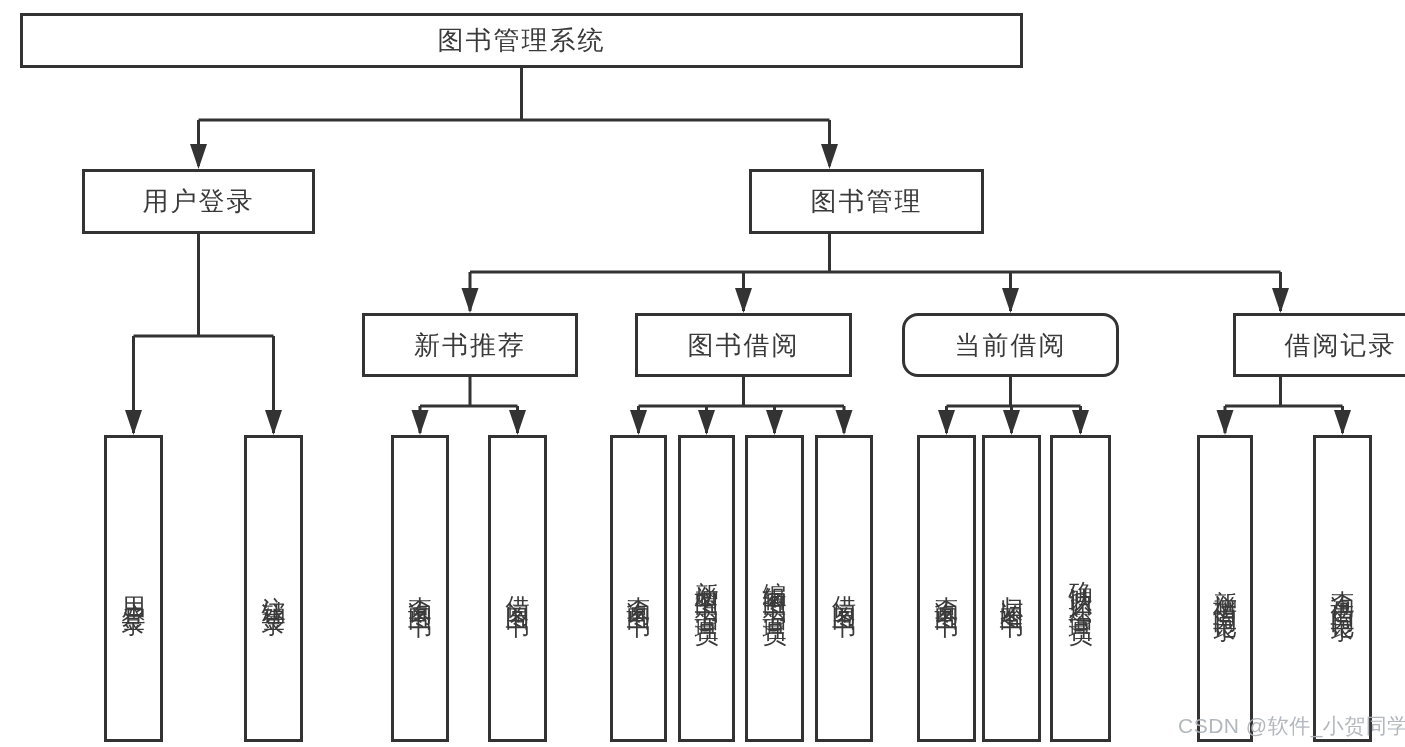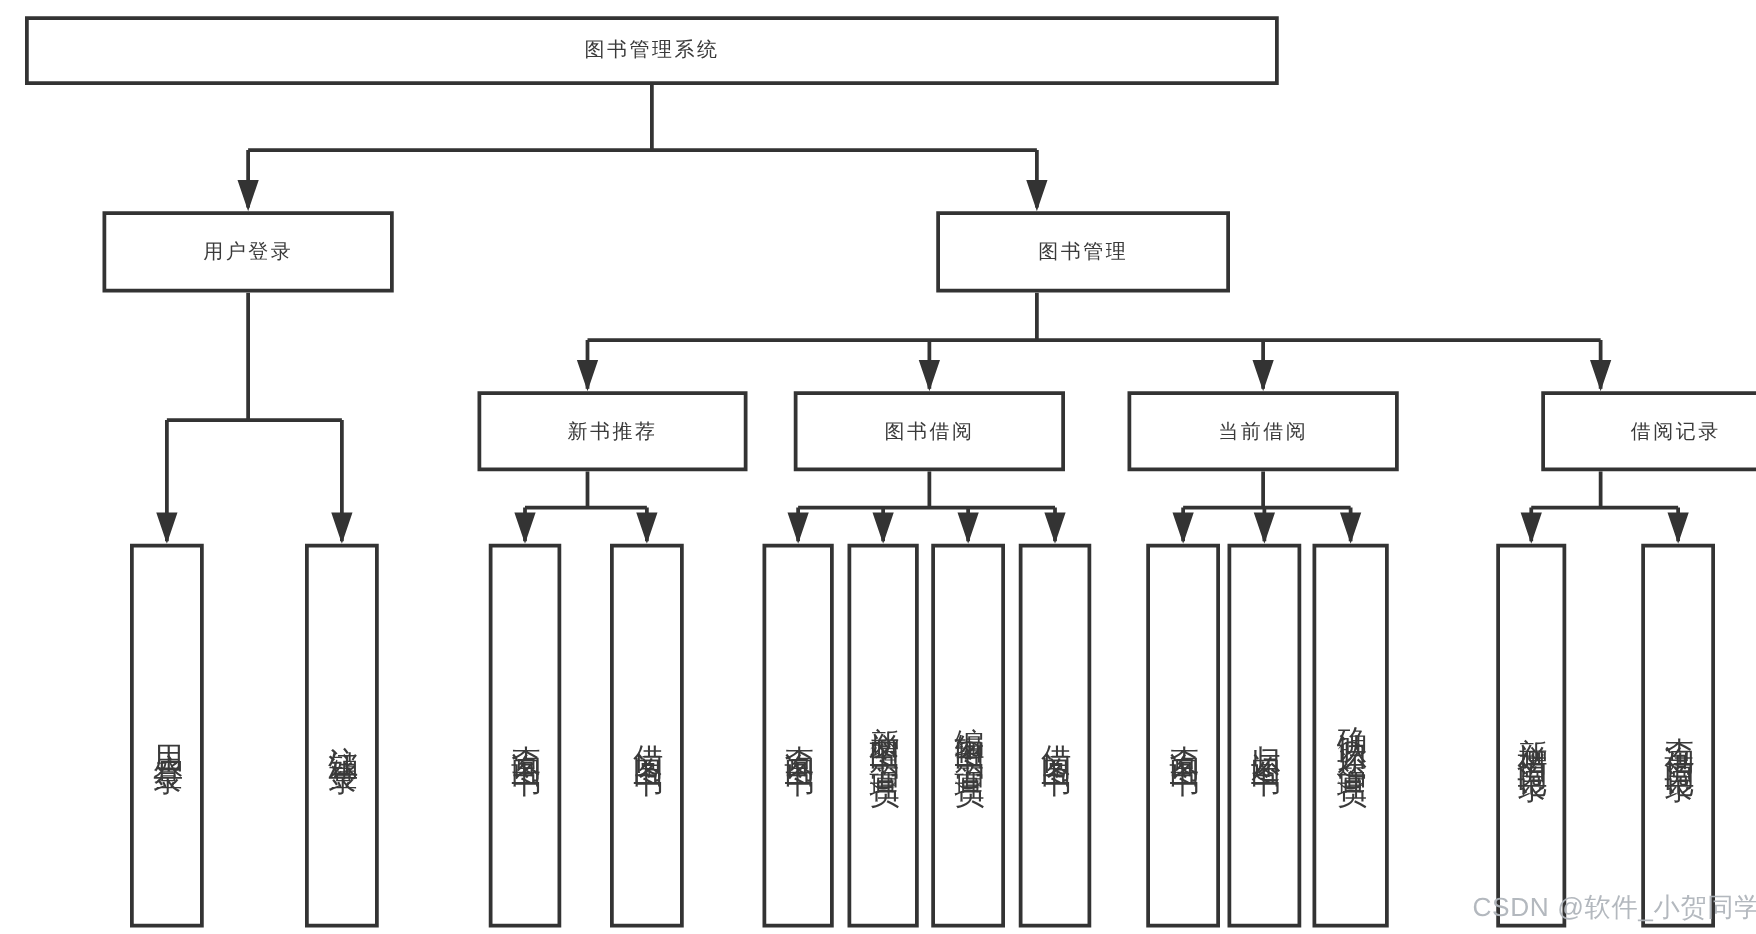--- a/index.html
+++ b/index.html
@@ -27,21 +27,21 @@
     box-sizing: border-box;
     background: #ffffff;
     border: 3px solid #333333;
     display: flex;
     align-items: center;
     justify-content: center;
     z-index: 2;
     color: #3a3a3a;
   }
   .node .hlabel {
-    font-size: 16px;
+    font-size: 26px;
     letter-spacing: 2px;
     white-space: nowrap;
     color: #3a3a3a;
   }
   .leaf .vlabel {
     writing-mode: vertical-rl;
     text-orientation: mixed;
     font-size: 24px;
     letter-spacing: 6px;
     line-height: 1;
@@ -102,27 +102,27 @@
     <span class="hlabel">图书管理系统</span>
   </div>
 
   <div class="node lvl2" style="left:82px; width:233px;">
     <span class="hlabel">用户登录</span>
   </div>
   <div class="node lvl2" style="left:749px; width:235px;">
     <span class="hlabel">图书管理</span>
   </div>
 
-  <div class="node lvl3" style="left:362px; width:216px;margin-left:20px;">
+  <div class="node lvl3" style="left:362px; width:216px;">
     <span class="hlabel">新书推荐</span>
   </div>
   <div class="node lvl3" style="left:635px; width:217px;text-align:center;">
     <span class="hlabel">图书借阅</span>
   </div>
-  <div class="node lvl3" style="left:902px; width:217px;">
+  <div class="node lvl3" style="left:902px; width:217px;border-radius:16px;">
     <span class="hlabel">当前借阅</span>
   </div>
   <div class="node lvl3" style="left:1233px; width:215px;">
     <span class="hlabel">借阅记录</span>
   </div>
 
   <div class="node leaf" style="left:104px; width:59px;">
     <span class="vlabel">用户登录</span>
   </div>
   <div class="node leaf" style="left:244px; width:59px;">

